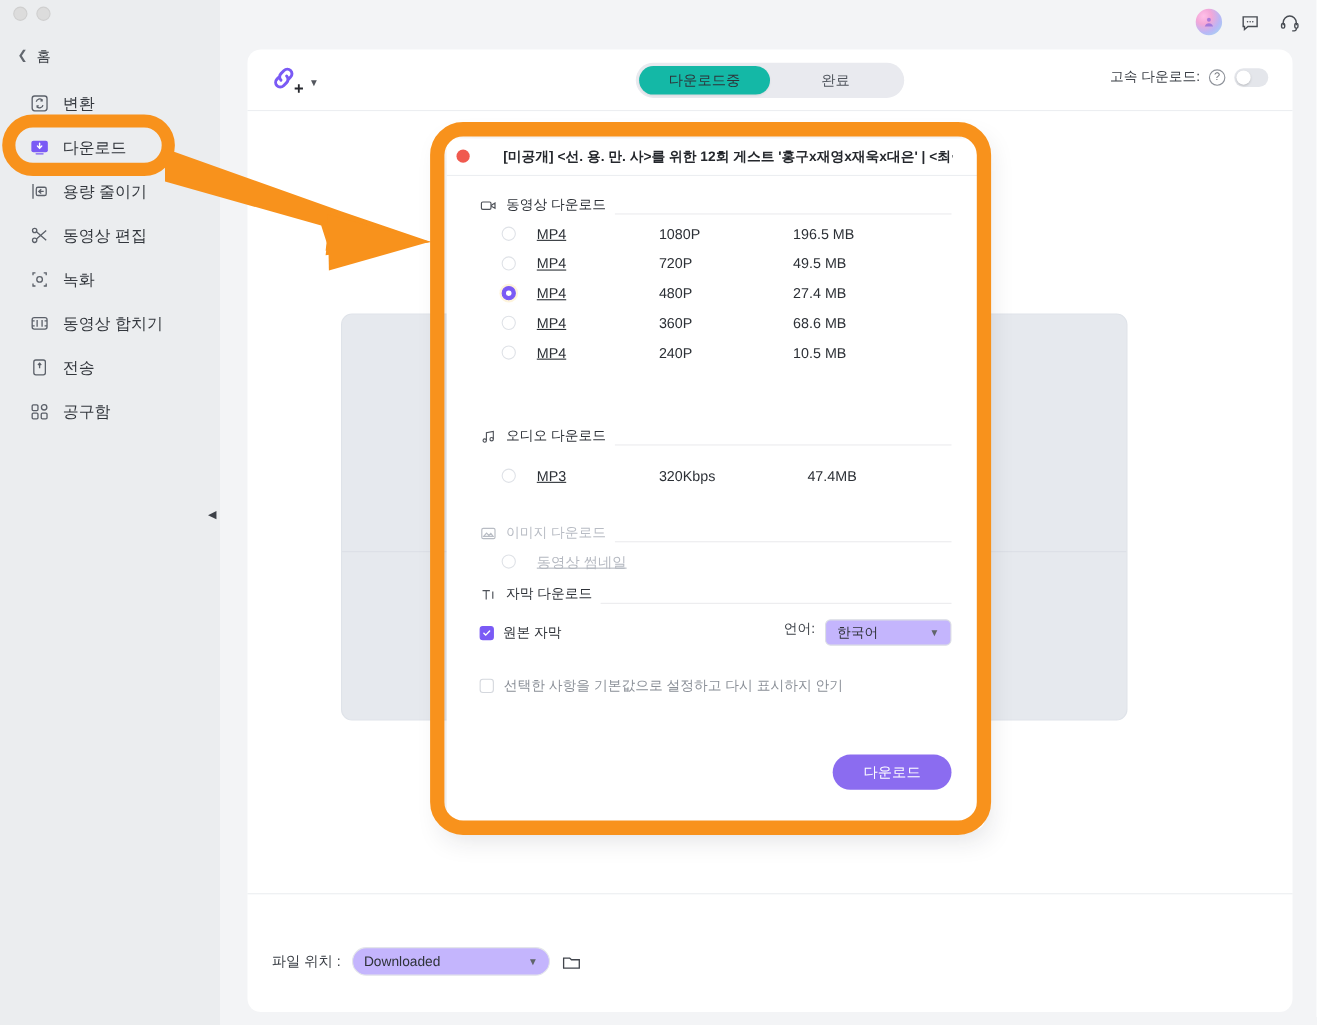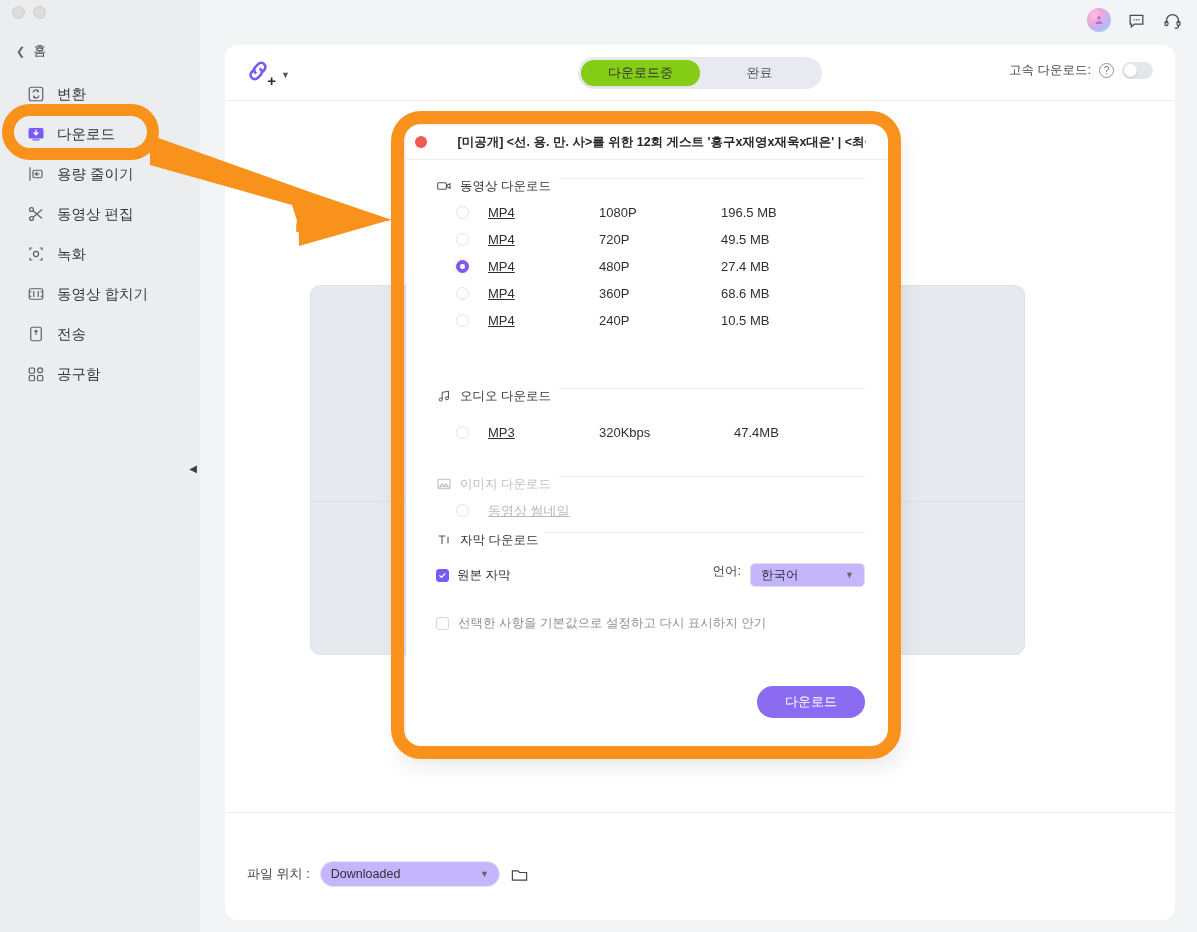--- a/index.html
+++ b/index.html
@@ -86,21 +86,21 @@
 
   .segmented {
     position: absolute; left: 50%; transform: translateX(-50%); top: 12px;
     display: flex; background: #e9eaef; border-radius: 18px; padding: 3px;
     width: 244px; height: 32px;
   }
   .seg {
     flex: 1; display: flex; align-items: center; justify-content: center;
     font-size: 13px; color: #4e535b; border-radius: 15px;
   }
-  .seg.on { background: #84cc16; color: #2e3238; box-shadow: 0 1px 2px rgba(0,0,0,.07); }
+  .seg.on { background: #14b8a6; color: #2e3238; box-shadow: 0 1px 2px rgba(0,0,0,.07); }
 
   .speed {
     position: absolute; right: 22px; top: 17px;
     display: flex; align-items: center; gap: 8px;
     font-size: 12.5px; color: #3c4047;
   }
   .qmark {
     width: 15px; height: 15px; border-radius: 50%;
     border: 1px solid #8d9199; color: #6d7178;
     font-size: 10px; display: flex; align-items: center; justify-content: center;
@@ -168,21 +168,21 @@
     position: absolute; left: 9px; top: 10px;
     width: 12px; height: 12px; border-radius: 50%; background: #f05a4f;
   }
   .modal-title span {
     font-size: 12.5px; font-weight: bold; color: #24272c;
     max-width: 430px; white-space: nowrap; overflow: hidden;
     padding-left: 22px;
   }
   .modal-body { padding: 18px 30px 0 30px; }
 
-  .sect-head { display: flex; align-items: flex-start; gap: 8px; margin-bottom: 4px; }
+  .sect-head { display: flex; align-items: flex-end; gap: 8px; margin-bottom: 4px; }
   .sect-ico { width: 16px; height: 16px; color: #4d5158; flex: none; }
   .sect-title { font-size: 12.5px; color: #2e3238; white-space: nowrap; }
   .sect-line { flex: 1; height: 1px; background: #ececee; }
   .sect-head.disabled .sect-title,
   .sect-head.disabled .sect-ico { color: #b8bcc4; }
 
   .opt-row {
     display: flex; align-items: center; height: 27px;
     padding-left: 20px; font-size: 13px; color: #2c3036;
   }

